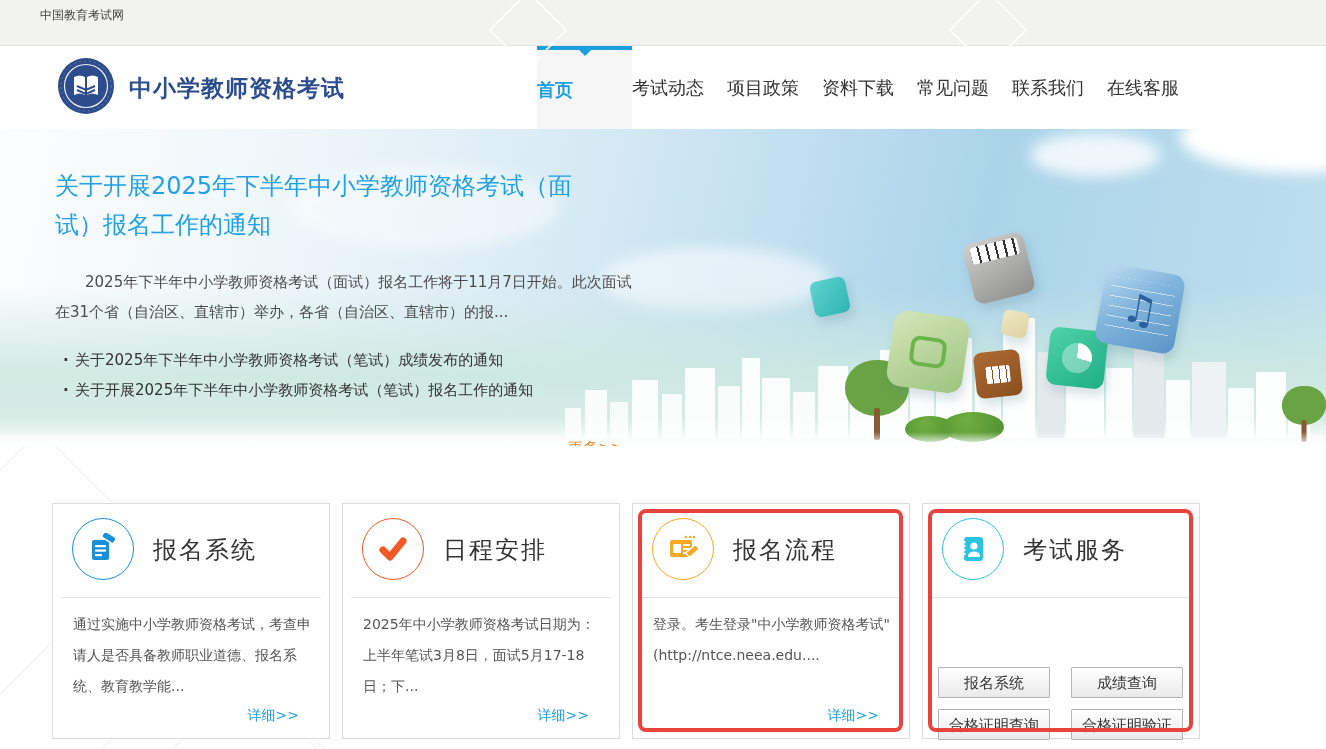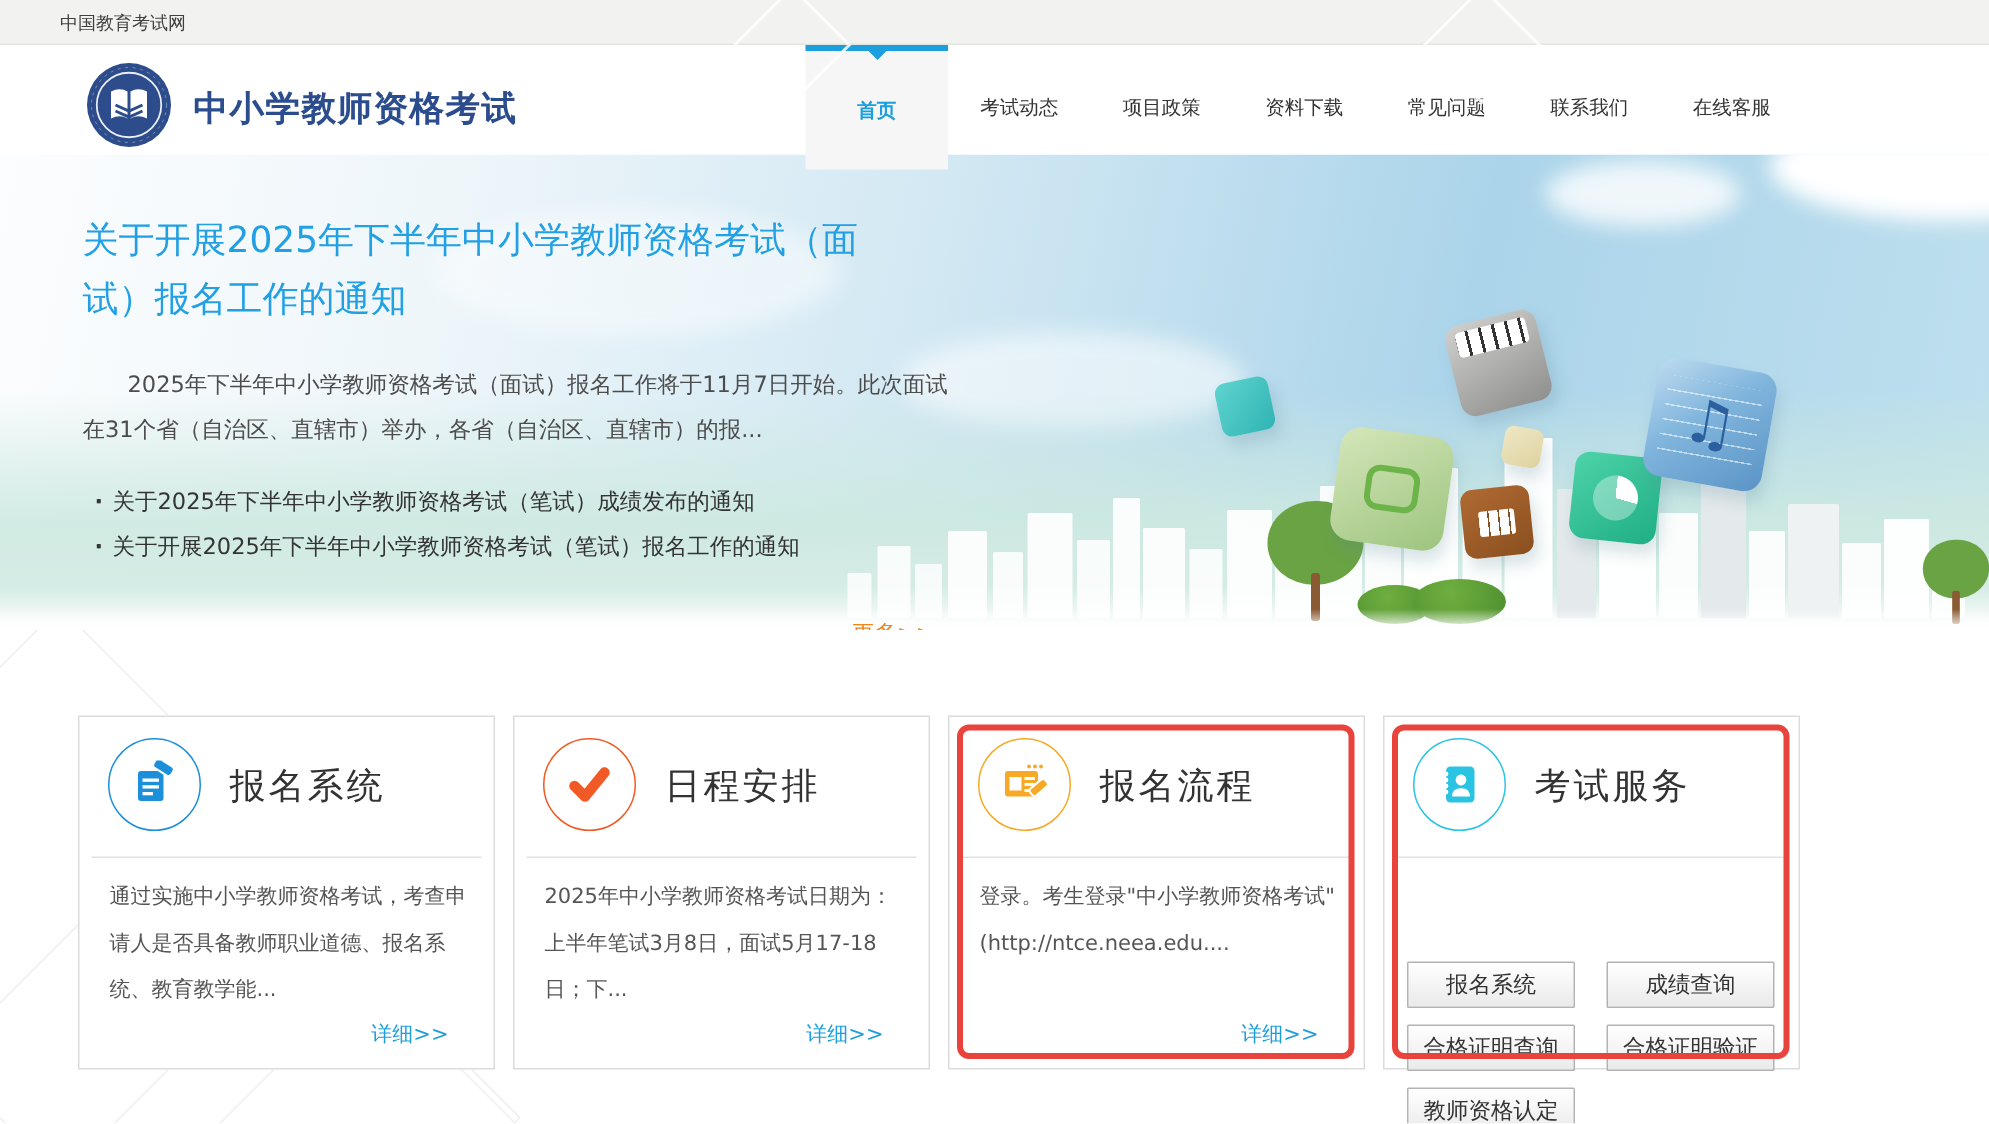--- a/index.html
+++ b/index.html
@@ -1,29 +1,29 @@
 <!DOCTYPE html>
 <html><head>
 <meta charset="utf-8">
 <style>
   * { margin:0; padding:0; box-sizing:border-box; }
   body { font-family:"DejaVu Sans","Liberation Sans",sans-serif; background:#fff; }
   .page { position:relative; width:1326px; height:749px; overflow:hidden; background:#fff; }
 
   
-  .topbar { position:relative; height:30px; background:#f2f2f0; border-bottom:1px solid #e3e3e0; z-index:10;text-align:right; }
+  .topbar { position:relative; height:46px; background:#f2f2f0; border-bottom:1px solid #e3e3e0; z-index:10;text-align:right; }
   .topbar .site-name { position:absolute; left:40px; top:7px; font-size:12px; color:#3f3f3f; cursor:pointer; }
   .topbar .tb-mtn { position:absolute; top:2px; width:56px; height:56px; border:2px solid rgba(255,255,255,.85); transform:rotate(45deg); background:transparent; }
 
   
-  .header { position:relative; height:73px; background:#fff; z-index:9; }
+  .header { position:relative; height:83px; background:#fff; z-index:9; }
   .brand { position:absolute; left:57px; top:11px; display:flex; align-items:center; gap:14px; cursor:pointer; }
   .brand-title { font-size:23px; font-weight:bold; color:#2b4d8e; letter-spacing:1px; }
   .nav { position:absolute; right:124px; top:0; height:83px; display:flex; }
-  .nav-item { position:relative; width:95px; height:83px; display:flex; align-items:center; justify-content:center; font-size:13px; color:#333; cursor:pointer; }
+  .nav-item { position:relative; width:95px; height:83px; display:flex; align-items:center; font-size:18px; color:#333; cursor:pointer; }
   .nav-item.active { background:#f6f6f6; color:#1b9fdd; font-weight:bold; border-top:4px solid #1b9fdd; }
   .nav-item.active::after { content:''; position:absolute; top:0; left:50%; margin-left:-6px; width:0; height:0; border:6px solid transparent; border-top-color:#1b9fdd; }
 
   
   .banner { position:relative; height:317px; overflow:hidden;
     background:linear-gradient(102deg,#fcfdfe 0%, #eef6fa 22%, #d2e8f3 46%, #abd4ea 72%, #bfe0ee 100%); }
   .banner-teal { position:absolute; left:0; right:0; bottom:0; height:160px; z-index:1;
     background:linear-gradient(to bottom, rgba(208,234,226,0) 0%, rgba(205,233,224,.9) 55%, #d5ece5 82%, #ffffff 100%); }
   .cloud { position:absolute; background:#fff; border-radius:50%; filter:blur(7px); z-index:1; }
   .skyline { position:absolute; left:0; right:0; bottom:0; top:0; z-index:2; }

